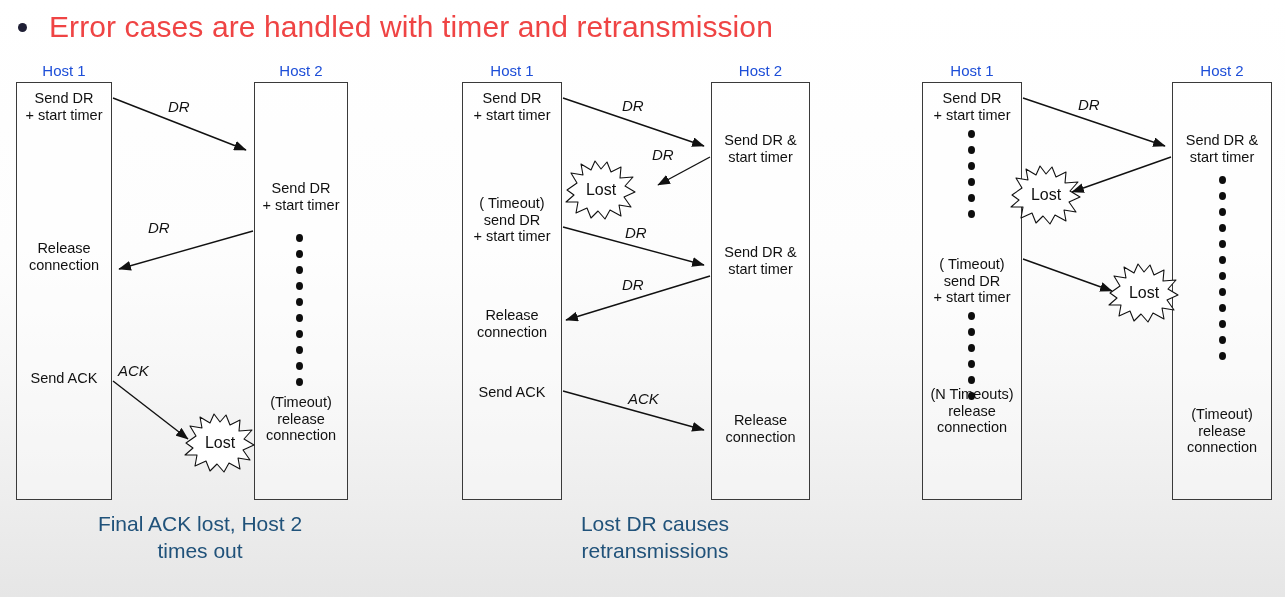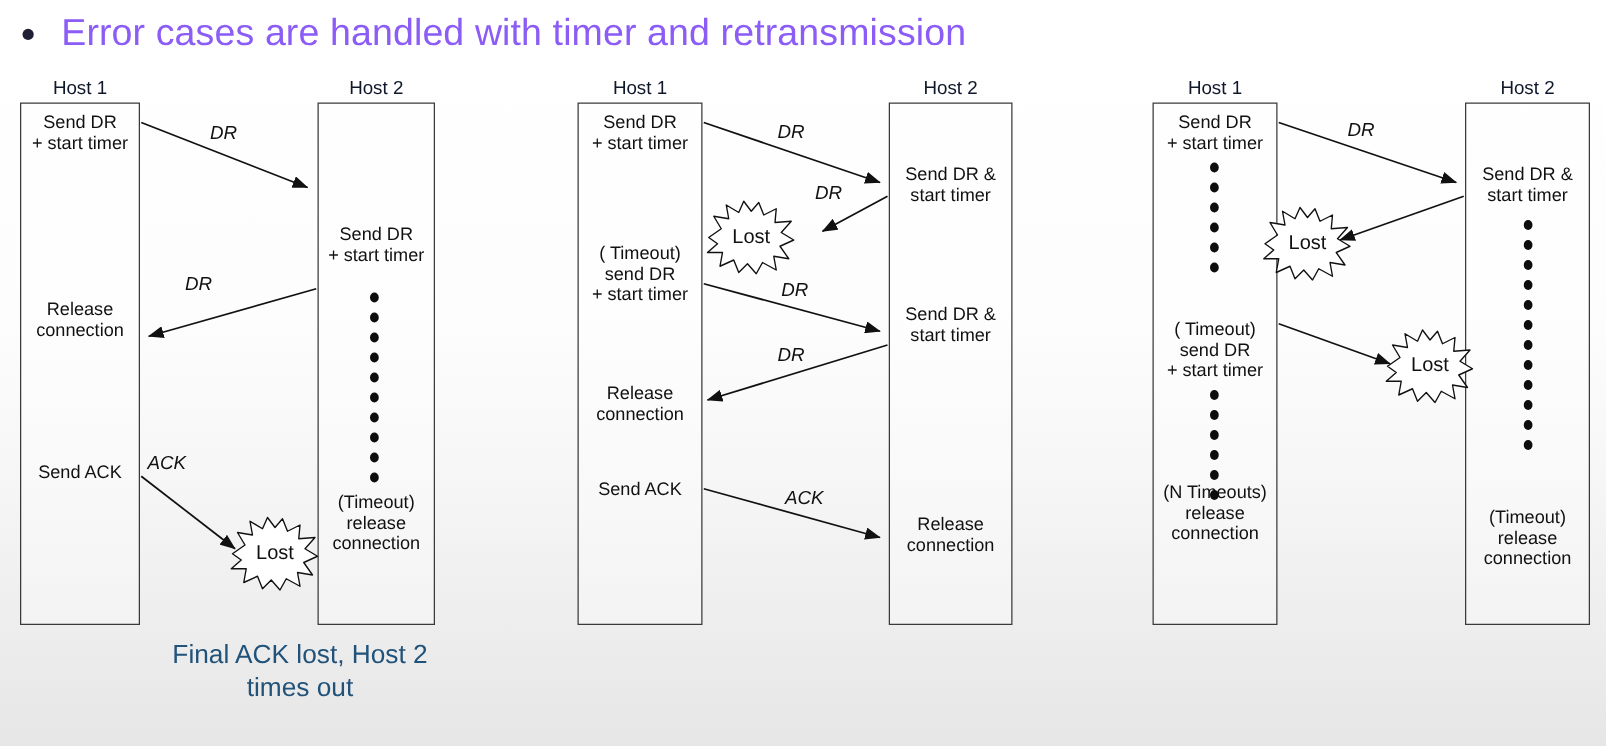--- a/index.html
+++ b/index.html
@@ -12,33 +12,33 @@
   }
   .bullet-row{
     position:absolute;left:0;top:0;width:1285px;height:54px;
     display:flex;align-items:center;
   }
   .bullet-dot{
     width:9px;height:9px;border-radius:50%;background:#1f1f35;
     margin-left:18px;margin-right:22px;flex:none;
   }
   .bullet-text{
-    font-size:30px;color:#8b5cf6;letter-spacing:.1px;white-space:nowrap;
+    font-size:30px;color:#ef4444;letter-spacing:.1px;white-space:nowrap;
   }
 
   .board{position:absolute;left:0;top:54px;width:1285px;height:543px;}
   .panel{position:absolute;top:0;height:543px;}
   #panel-0{left:0px;width:430px;}
   #panel-1{left:440px;width:440px;}
   #panel-2{left:890px;width:395px;}
 
   .panel svg{position:absolute;left:0;top:0;overflow:visible;}
 
   .host-label{
-    position:absolute;font-size:15px;color:#0f172a;white-space:nowrap;
+    position:absolute;font-size:15px;color:#1d4ed8;white-space:nowrap;
     text-align:center;
   }
   .hostbox{
     position:absolute;background:rgba(255,255,255,0.35);
     border:1.5px solid #3a3a3a;box-sizing:border-box;
   }
   .evt{
     position:absolute;font-size:14.5px;line-height:16.5px;color:#111;
     text-align:center;white-space:nowrap;
   }
@@ -118,21 +118,21 @@
     <div class="msg" style="left:148px;top:165px;">DR</div>
     <div class="msg" style="left:118px;top:308px;">ACK</div>
 
     <div class="lost-wrap" style="left:184px;top:358px;">
       <svg viewBox="0 0 72 62">
         <polygon points="2,31 12,24 6,14 18,16 16,5 26,11 30,2 36,10 42,3 46,13 56,8 55,19 68,18 60,27 70,33 59,38 66,48 54,46 56,57 45,51 40,60 33,52 26,59 22,49 11,54 13,43 1,43 9,36" fill="#ffffff" stroke="#111" stroke-width="1.1" stroke-linejoin="round"></polygon>
       </svg>
       <div class="lost-text">Lost</div>
     </div>
 
-    <div class="caption" style="left: 0px; top: 456px; width: 400px; white-space: pre-line; padding-left: 40px;">Final ACK lost, Host 2
+    <div class="caption" style="left: 0px; top: 456px; width: 400px; white-space: pre-line;">Final ACK lost, Host 2
 times out</div>
   </div>
 
   <div class="panel" id="panel-1">
 
     <div class="host-label" style="left:22px;top:8px;width:100px;">Host 1</div>
     <div class="host-label" style="left:271px;top:8px;width:99px;">Host 2</div>
 
     <div class="hostbox" style="left:22px;top:28px;width:100px;height:418px;"></div>
     <div class="hostbox" style="left:271px;top:28px;width:99px;height:418px;"></div>
@@ -172,20 +172,22 @@
     <div class="msg" style="left:182px;top:222px;">DR</div>
     <div class="msg" style="left:188px;top:336px;">ACK</div>
 
     <div class="lost-wrap" style="left:125px;top:105px;">
       <svg viewBox="0 0 72 62">
         <polygon points="2,31 12,24 6,14 18,16 16,5 26,11 30,2 36,10 42,3 46,13 56,8 55,19 68,18 60,27 70,33 59,38 66,48 54,46 56,57 45,51 40,60 33,52 26,59 22,49 11,54 13,43 1,43 9,36" fill="#ffffff" stroke="#111" stroke-width="1.1" stroke-linejoin="round"></polygon>
       </svg>
       <div class="lost-text">Lost</div>
     </div>
 
+    <div class="caption" style="left: 15px; top: 456px; width: 400px; white-space: pre-line;">Lost DR causes
+retransmissions</div>
   </div>
 
   <div class="panel" id="panel-2">
 
     <div class="host-label" style="left:32px;top:8px;width:100px;">Host 1</div>
     <div class="host-label" style="left:282px;top:8px;width:100px;">Host 2</div>
 
     <div class="hostbox" style="left:32px;top:28px;width:100px;height:418px;"></div>
     <div class="hostbox" style="left:282px;top:28px;width:100px;height:418px;"></div>
 

